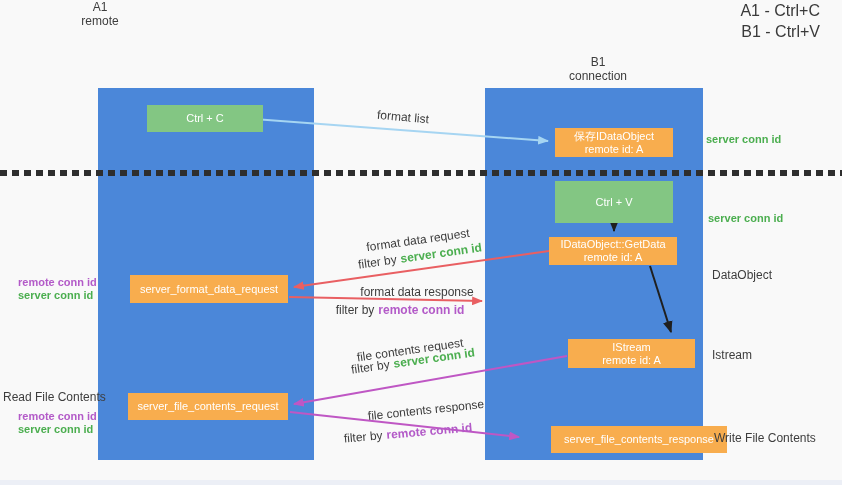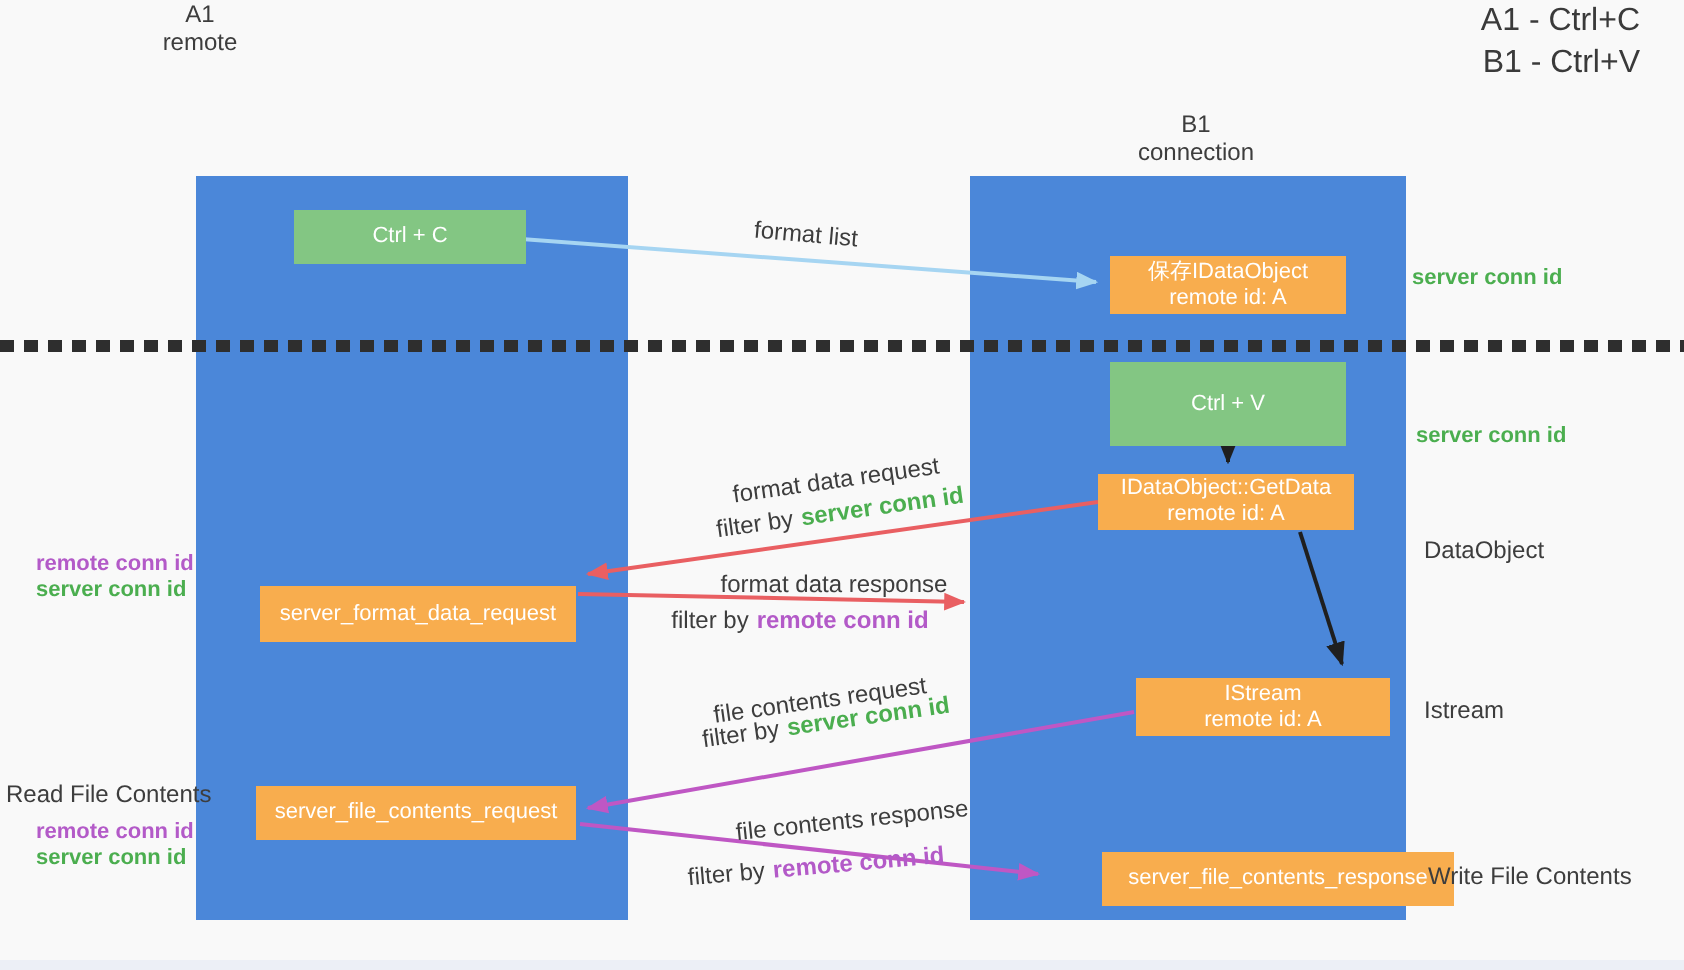--- a/index.html
+++ b/index.html
@@ -105,21 +105,21 @@
 
   <div class="node green" style="left:555px; top:181px; width:118px; height:42px;">
     <div>Ctrl + V</div>
   </div>
 
   <div class="node orange" style="left:549px; top:237px; width:128px; height:28px;">
     <div>IDataObject::GetData</div>
     <div>remote id: A</div>
   </div>
 
-  <div class="node orange" style="left:130px; top:293px; width:158px; height:28px;">
+  <div class="node orange" style="left:130px; top:275px; width:158px; height:28px;">
     <div>server_format_data_request</div>
   </div>
 
 
   <div class="node orange" style="left:568px; top:339px; width:127px; height:29px;">
     <div>IStream</div>
     <div>remote id: A</div>
   </div>
 
   <div class="node orange" style="left:128px; top:393px; width:160px; height:27px;">

